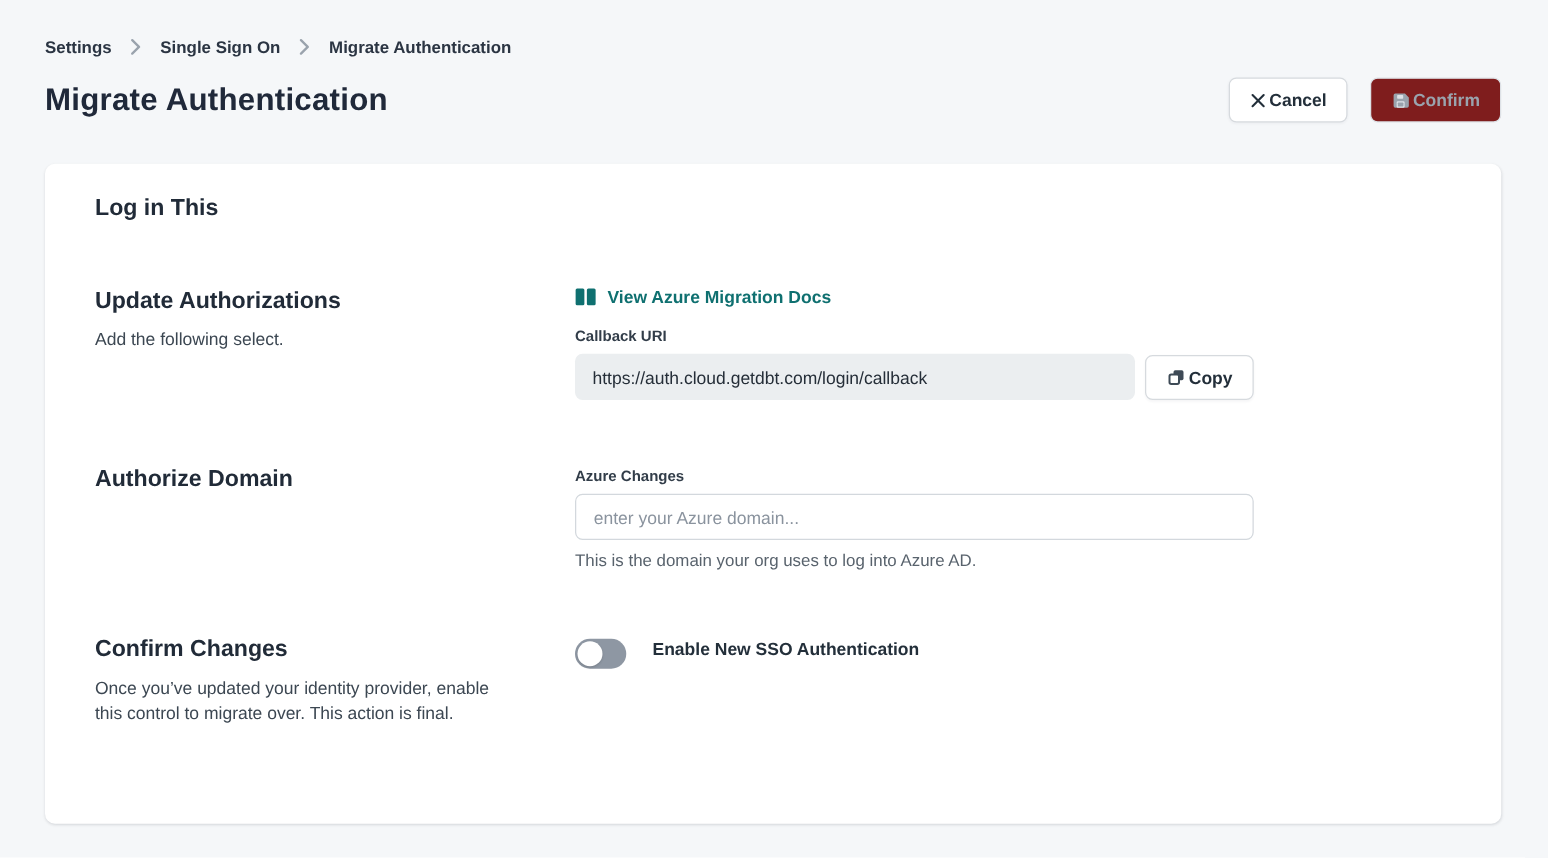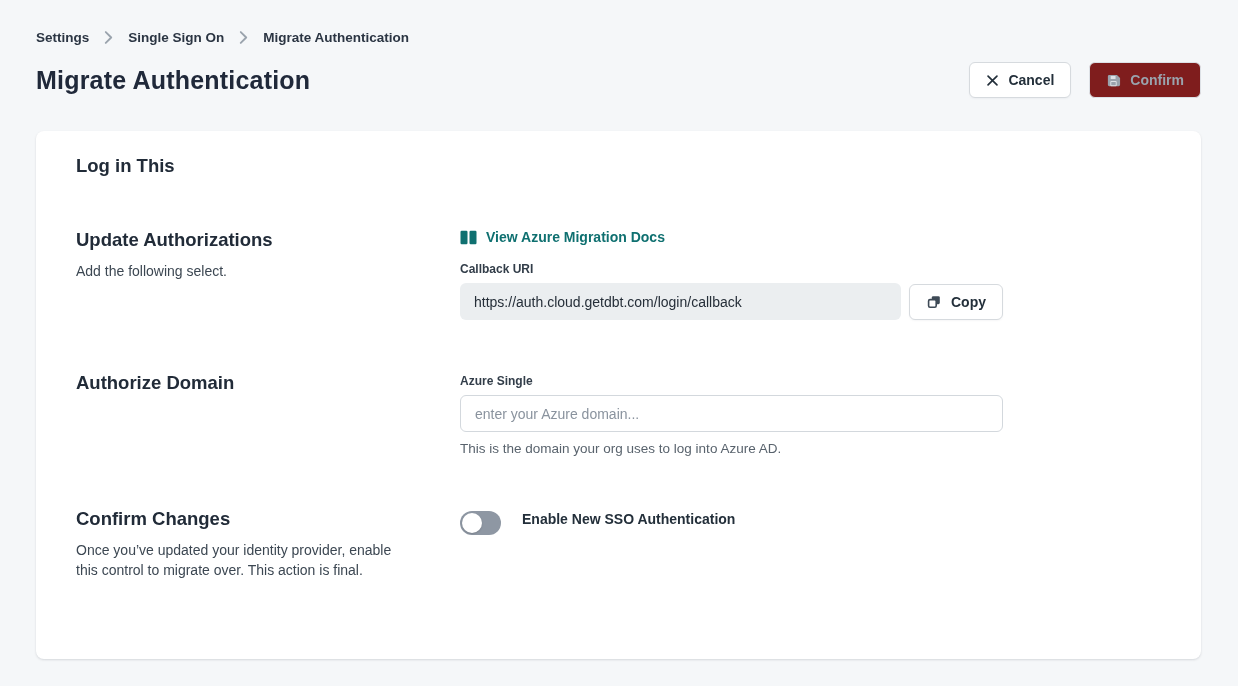--- a/index.html
+++ b/index.html
@@ -17,21 +17,21 @@
   }
   .breadcrumb a { color: #2b3543; text-decoration: none; cursor: pointer; }
   .crumb-sep { display: inline-flex; align-items: center; }
   .title-row {
     display: flex; align-items: center; justify-content: space-between;
     margin-top: 17px;
   }
   h1 { font-size: 25px; font-weight: 700; color: #20293a; letter-spacing: .2px; }
   .btn-group { display: flex; gap: 18px; }
   .btn {
-    display: inline-flex; align-items: center; gap: 9px;
+    display: inline-flex; align-items: center; gap: 2px;
     height: 36px; padding: 0 16px; border-radius: 6px;
     font-size: 14px; font-weight: 600; cursor: pointer;
     font-family: inherit;
   }
   .btn-secondary {
     background: #ffffff; border: 1px solid #d6dade; color: #232f3a;
     box-shadow: 0 1px 2px rgba(16,24,40,.04);
   }
   .btn-disabled {
     background: #7f1d1d; border: 1px solid #dde1e6; color: #9aa3ad;
@@ -172,21 +172,21 @@
         </button>
       </div>
     </div>
   </div>
 
   <div class="row">
     <div class="left-col">
       <div class="section-heading">Authorize Domain</div>
     </div>
     <div class="right-col">
-      <label class="field-label">Azure Single</label>
+      <label class="field-label">Azure Changes</label>
       <input class="text-input" type="text" placeholder="enter your Azure domain..." style="">
       <div class="helper-text">This is the domain your org uses to log into Azure AD.</div>
     </div>
   </div>
 
   <div class="row">
     <div class="left-col">
       <div class="section-heading">Confirm Changes</div>
       <div class="section-desc">Once you’ve updated your identity provider, enable this control to migrate over. This action is final.</div>
     </div>

